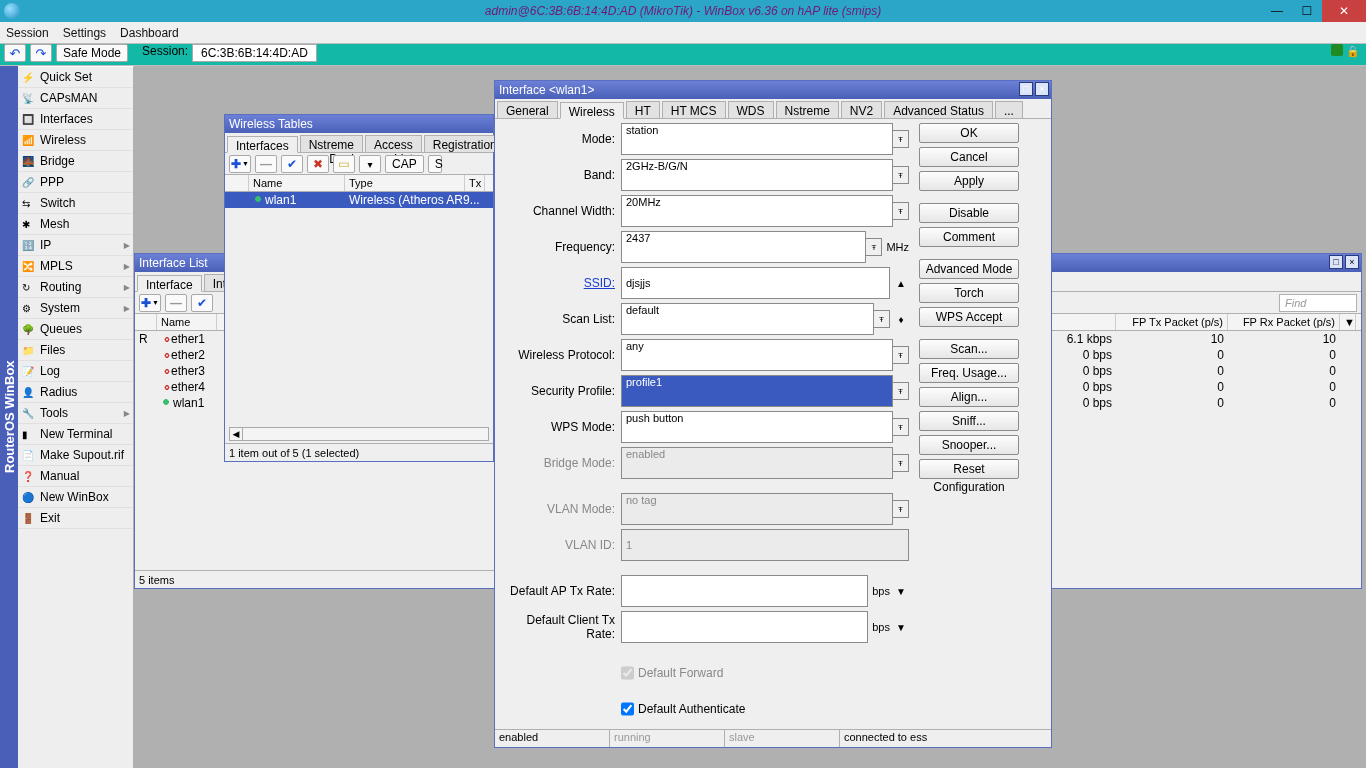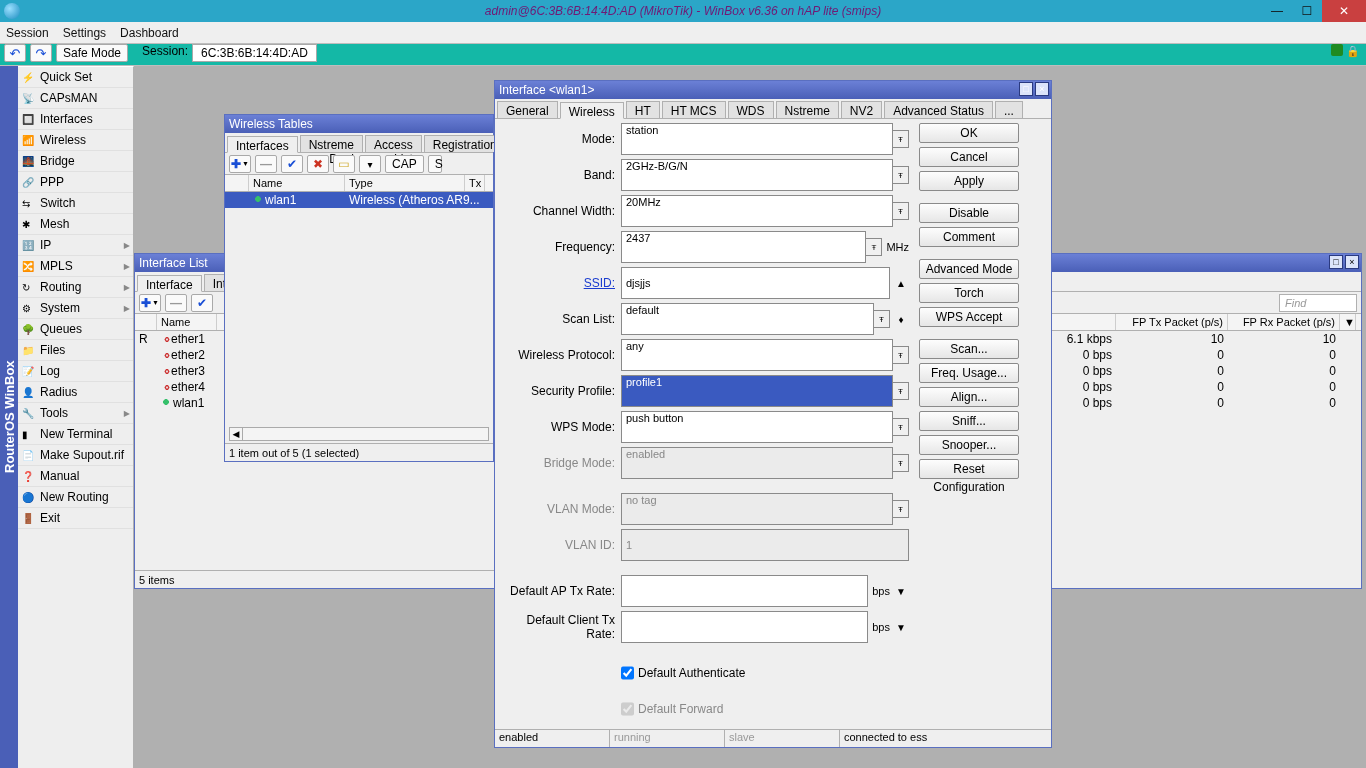--- a/index.html
+++ b/index.html
@@ -206,21 +206,21 @@
     <div class="side-item">
       <span class="ico"><span style="font-size:10px;">📄</span></span>
       <span>Make Supout.rif</span>
     </div>
     <div class="side-item">
       <span class="ico"><span style="font-size:10px;">❓</span></span>
       <span>Manual</span>
     </div>
     <div class="side-item">
       <span class="ico"><span style="font-size:10px;">🔵</span></span>
-      <span>New Routing</span>
+      <span>New WinBox</span>
     </div>
     <div class="side-item">
       <span class="ico"><span style="font-size:10px;">🚪</span></span>
       <span>Exit</span>
     </div>
   </div>
 
 <div class="inner-window" style="left:134px; top:253px; width:1222px; height:336px; z-index:1;">
   <div class="iw-title">
       <span>Interface List</span>
@@ -492,29 +492,29 @@
           <div class="form-input">
             <input class="" value="" style="">
             <span class="fi-unit">bps</span>
             <span class="fi-expand">▼</span>
           </div>
         </div>
         <div style="height:10px;"></div>
         <div class="form-row">
           <div class="form-label"></div>
           <div class="form-input">
+            <input type="checkbox" checked="" disabled="" style="flex: 0 1 0%;"> 
+            <span style="margin-left:4px;color:#888;">Default Forward</span>
+          </div>
+        </div>
+        <div class="form-row">
+          <div class="form-label"></div>
+          <div class="form-input">
             <input type="checkbox" checked="" style="flex: 0 1 0%;"> 
             <span style="margin-left:4px;">Default Authenticate</span>
-          </div>
-        </div>
-        <div class="form-row">
-          <div class="form-label"></div>
-          <div class="form-input">
-            <input type="checkbox" checked="" disabled="" style="flex: 0 1 0%;"> 
-            <span style="margin-left:4px;color:#888;">Default Forward</span>
           </div>
         </div>
       </div>
     <div class="form-right" id="dlg-buttons">
         <div class="form-btn">OK</div>
         <div class="form-btn">Cancel</div>
         <div class="form-btn">Apply</div>
         <div style="height: 4px;"></div>
         <div class="form-btn">Disable</div>
         <div class="form-btn">Comment</div>

